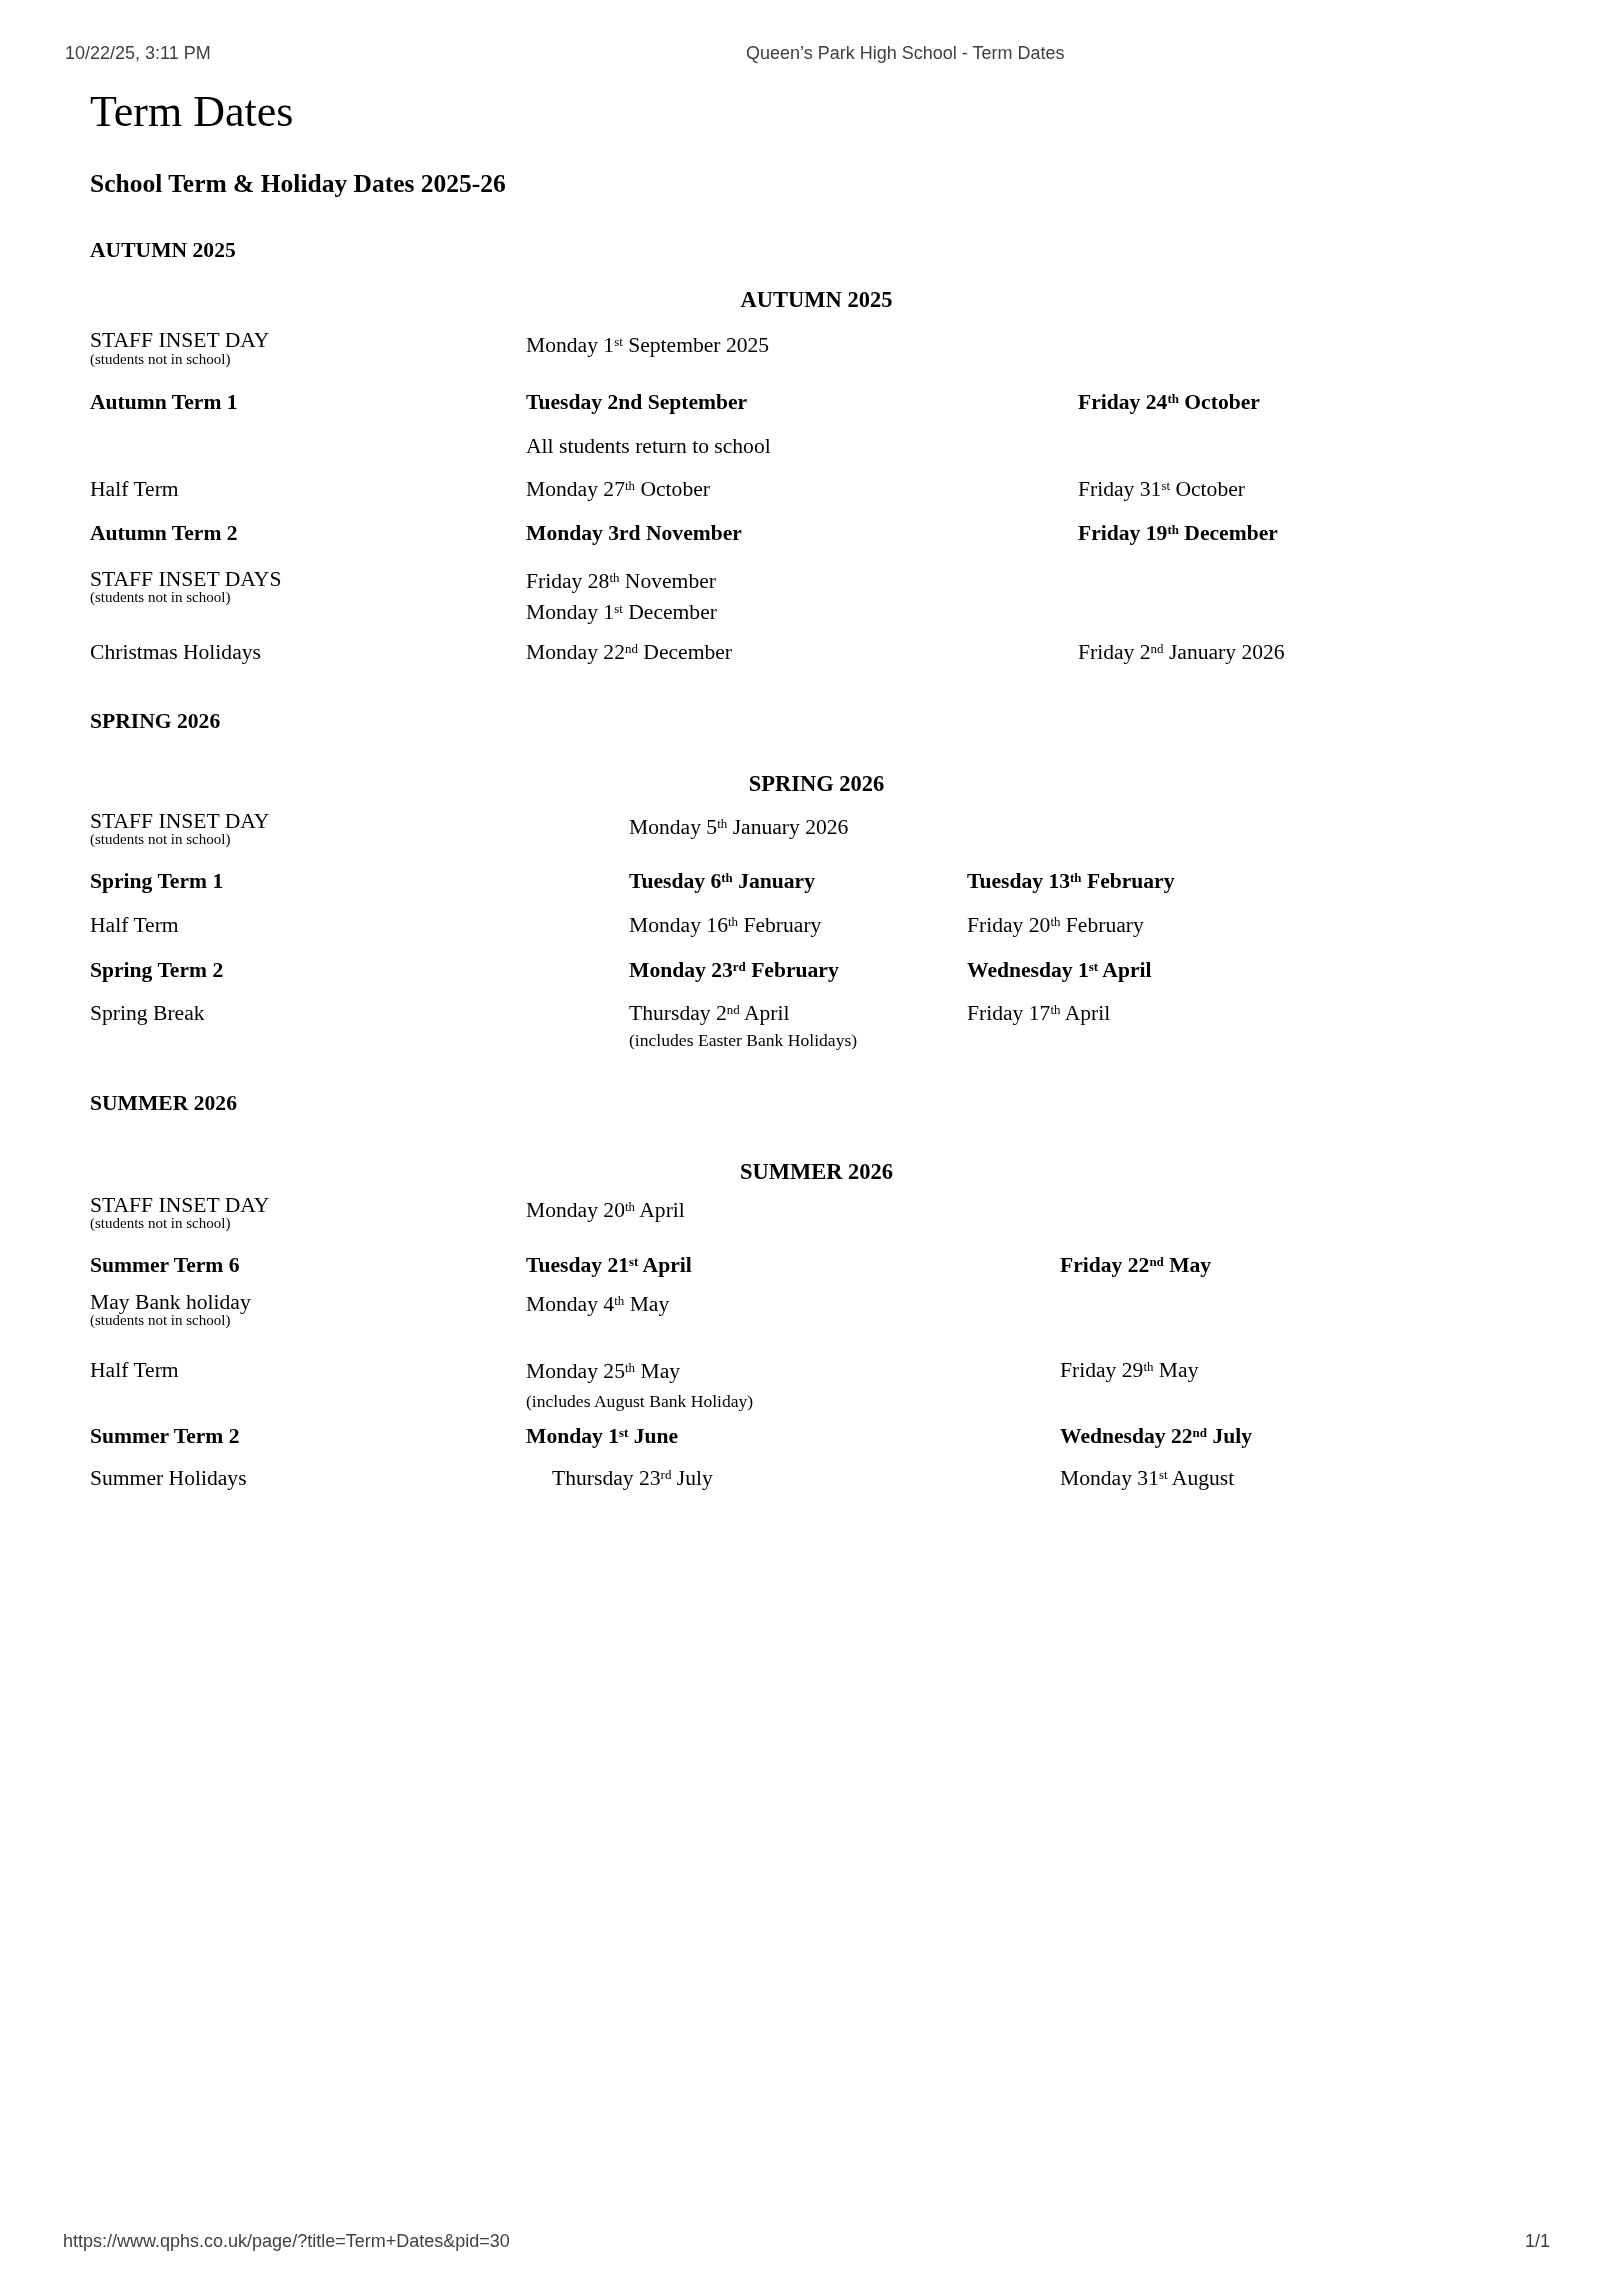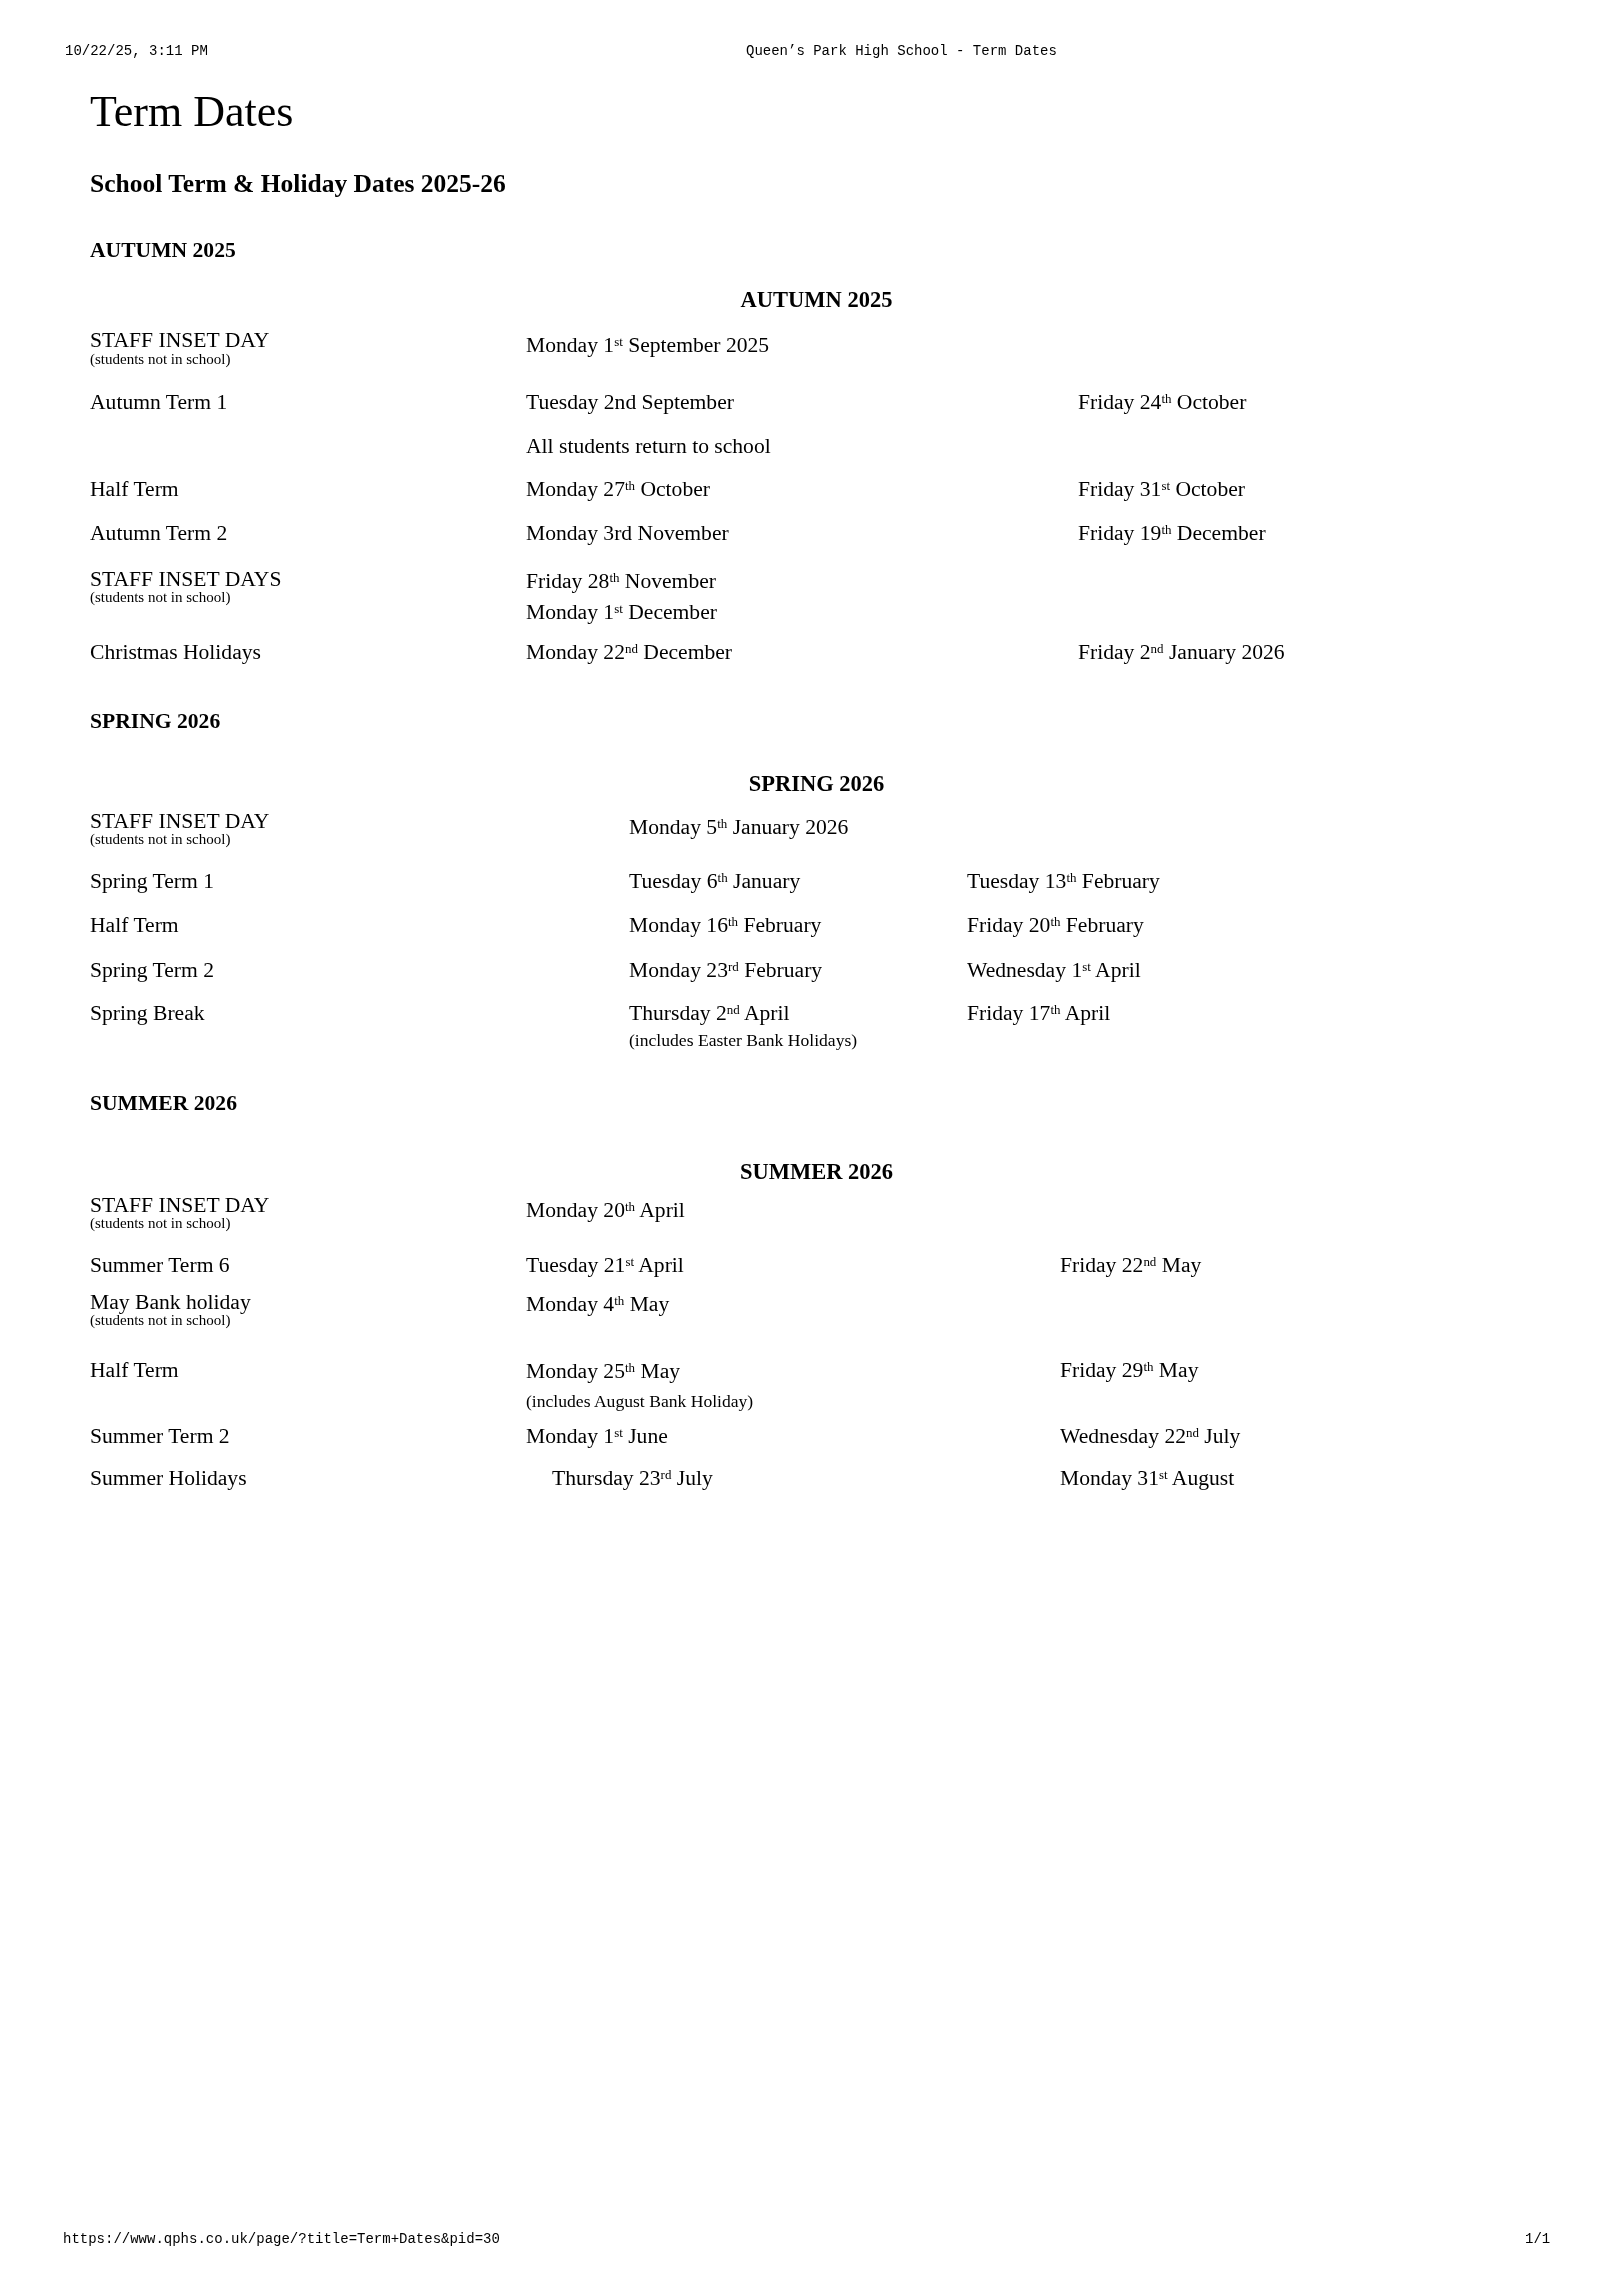--- a/index.html
+++ b/index.html
@@ -6,23 +6,23 @@
   .page {
     position:relative;
     width:1620px; height:2293px;
     background:#ffffff;
     color:#000000;
     font-family:"Liberation Serif", serif;
     overflow:hidden;
   }
   .hf {
     position:absolute;
-    font-family:Liberation Mono, monospace;
-    font-size:14px;
-    color:#000000;
+    font-family:Liberation Sans, sans-serif;
+    font-size:18px;
+    color:#404040;
     white-space:nowrap;
   }
   .doc-title {
     position:absolute;
     left:90px; top:86px;
     font-size:44px; font-weight:normal;
     white-space:nowrap;
   }
   .doc-subtitle {
     position:absolute;
@@ -41,21 +41,21 @@
     left:90px; width:1453px;
     text-align:center;
     font-size:22.5px; font-weight:bold;
     white-space:nowrap;
   }
   .cell {
     position:absolute;
     font-size:21.6px; line-height:25.5px;
     white-space:nowrap;
   }
-  .cell.b { font-weight:normal; }
+  .cell.b { font-weight:bold; }
   .subnote { font-size:15px; line-height:19.6px; }
   .note { font-size:17.6px; line-height:21.6px; }
   sup {
     font-size:0.6em;
     vertical-align:baseline;
     position:relative;
     top:-0.5em;
     line-height:0;
   }
 </style>

